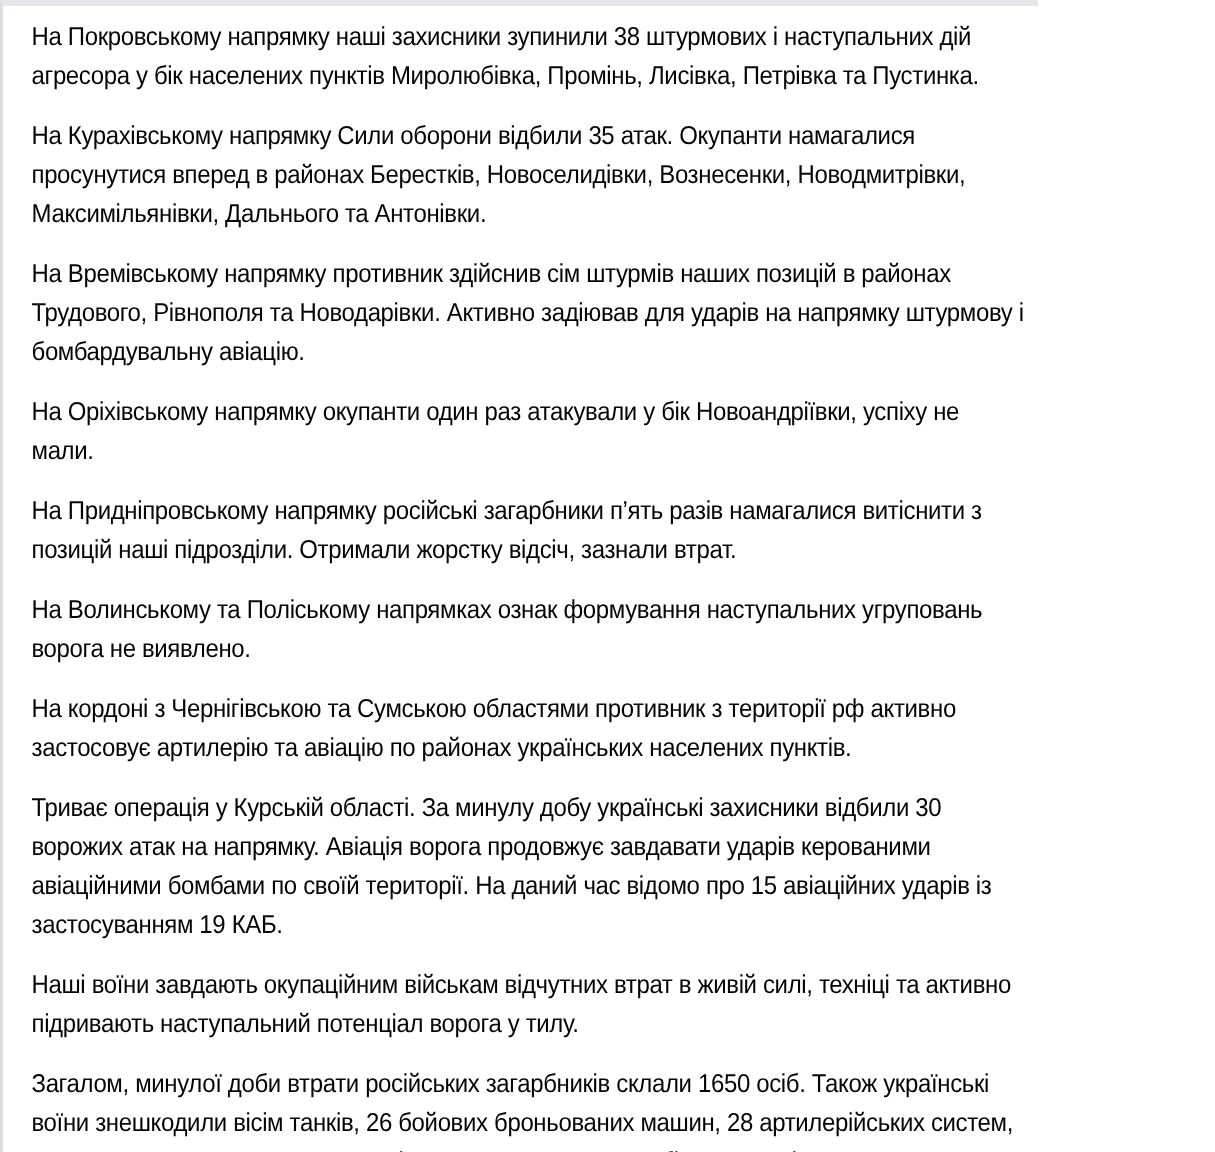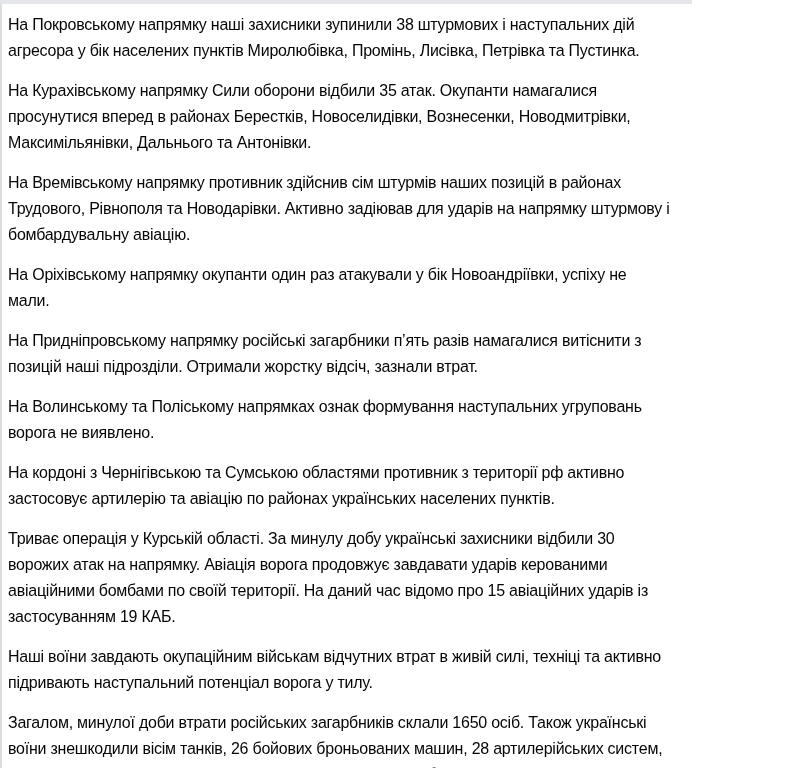--- a/index.html
+++ b/index.html
@@ -8,21 +8,21 @@
     background: #ffffff;
     font-family: "Liberation Sans", "DejaVu Sans", sans-serif;
     color: #050505;
   }
   .post {
     position: relative;
     box-sizing: border-box;
     width: 692px; height: 768px;
     border-top: 4px solid #e4e6e9;
     border-left: 2px solid #dcdde0;
-    padding: 8px 12px 0 6px;
+    padding: 8px 12px 0 19px;
   }
   .para {
     font-size: 17.2px;
     line-height: 25.8px;
     margin: 0 0 14.5px 0;
     letter-spacing: -0.25px;
     transform: scaleX(0.93);
     transform-origin: left top;
     width: 840px;
   }

